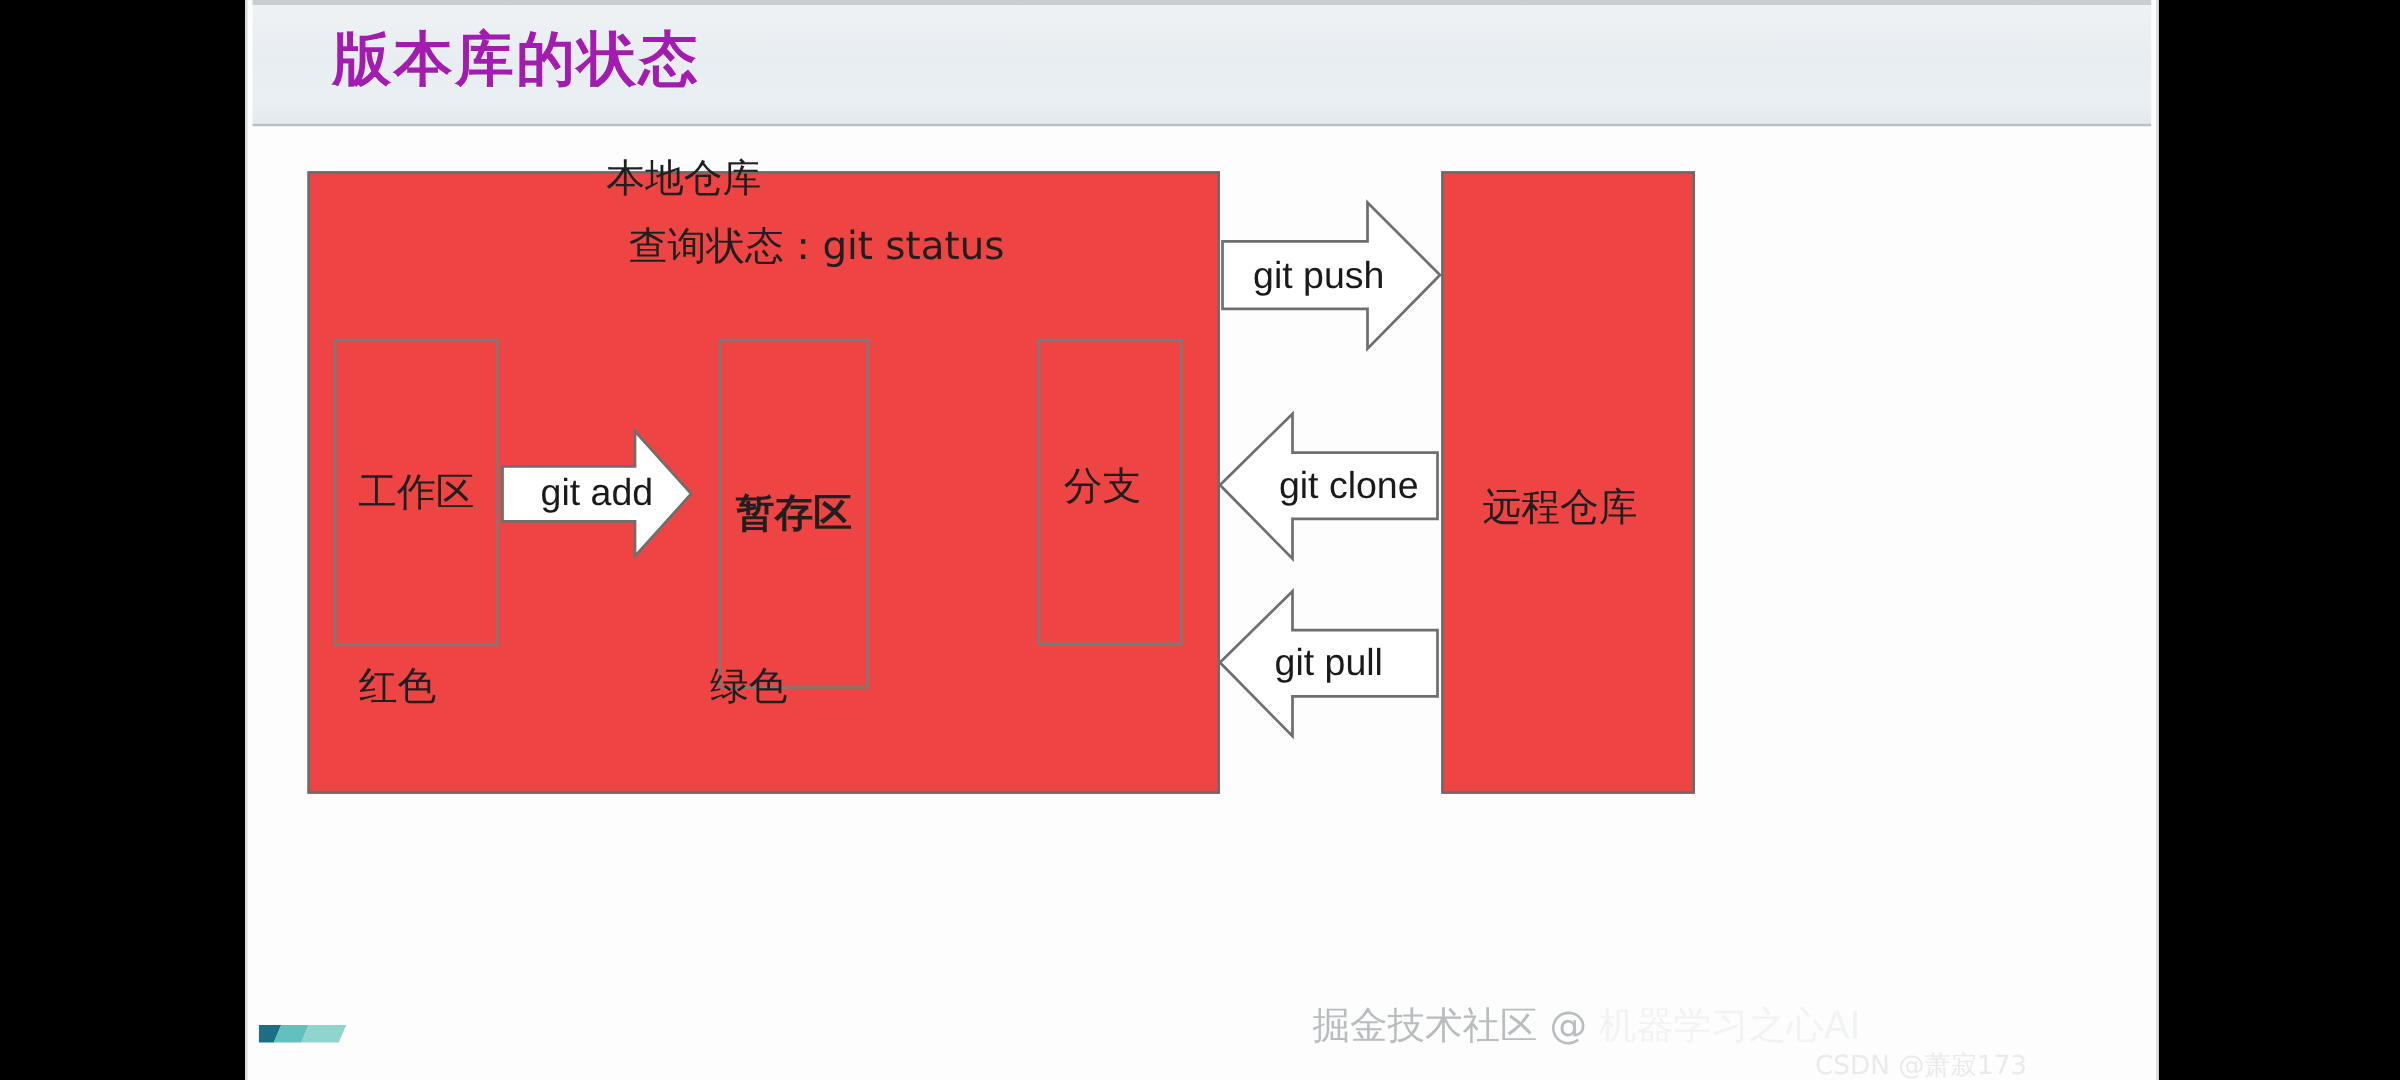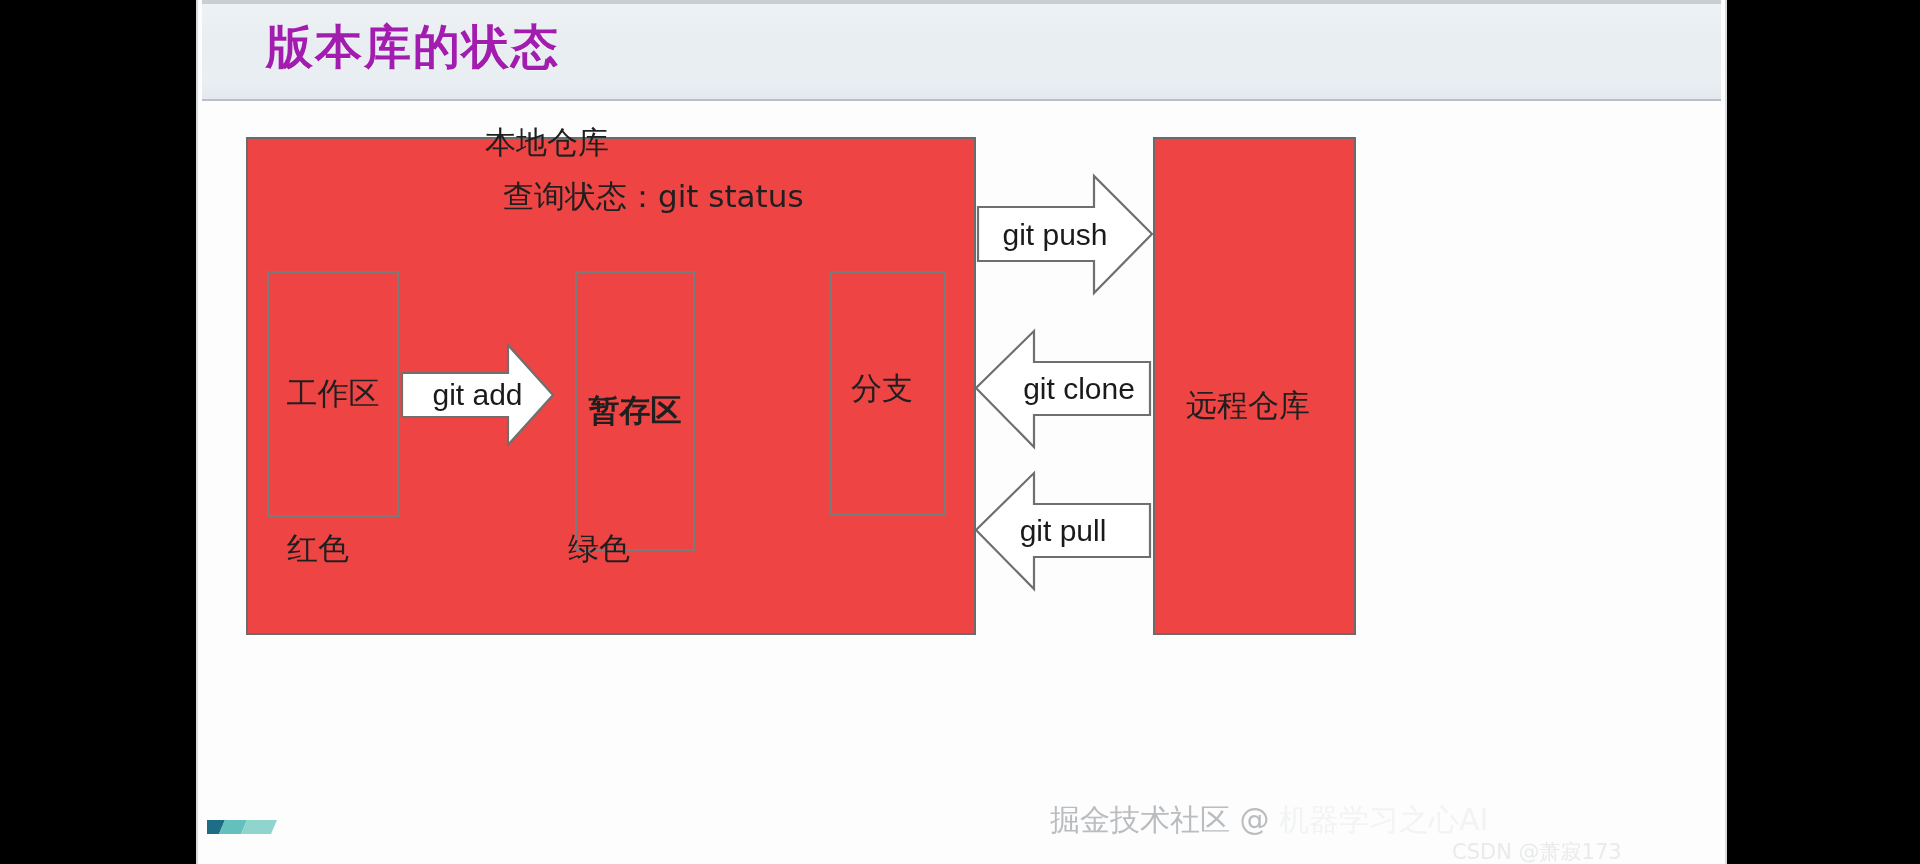--- a/index.html
+++ b/index.html
@@ -152,21 +152,21 @@
     text-align: center;
     font-size: 30px;
     color: #1a1a1a;
     font-family: "Liberation Sans", "DejaVu Sans", sans-serif;
     white-space: nowrap;
     pointer-events: none;
   }
 
   .arrow-add     { left: 204px; top: 242px; width: 155px; height: 106px; }
   .arrow-commit  { left: 492px; top: 244px; width: 145px; height: 104px; }
-  .arrow-push    { left: 780px; top: 73px;  width: 158px; height: 123px; text-decoration: underline; }
+  .arrow-push    { left: 780px; top: 59px;  width: 158px; height: 123px; text-decoration: underline; }
   .arrow-clone   { left: 778px; top: 228px; width: 210px; height: 122px; }
   .arrow-pull    { left: 778px; top: 370px; width: 178px; height: 122px; }
 
   .arrow-commit .arrow-text { font-size: 29px; }
 
   
   .footer-logo {
     position: absolute;
     left: 11px;
     bottom: 28px;

